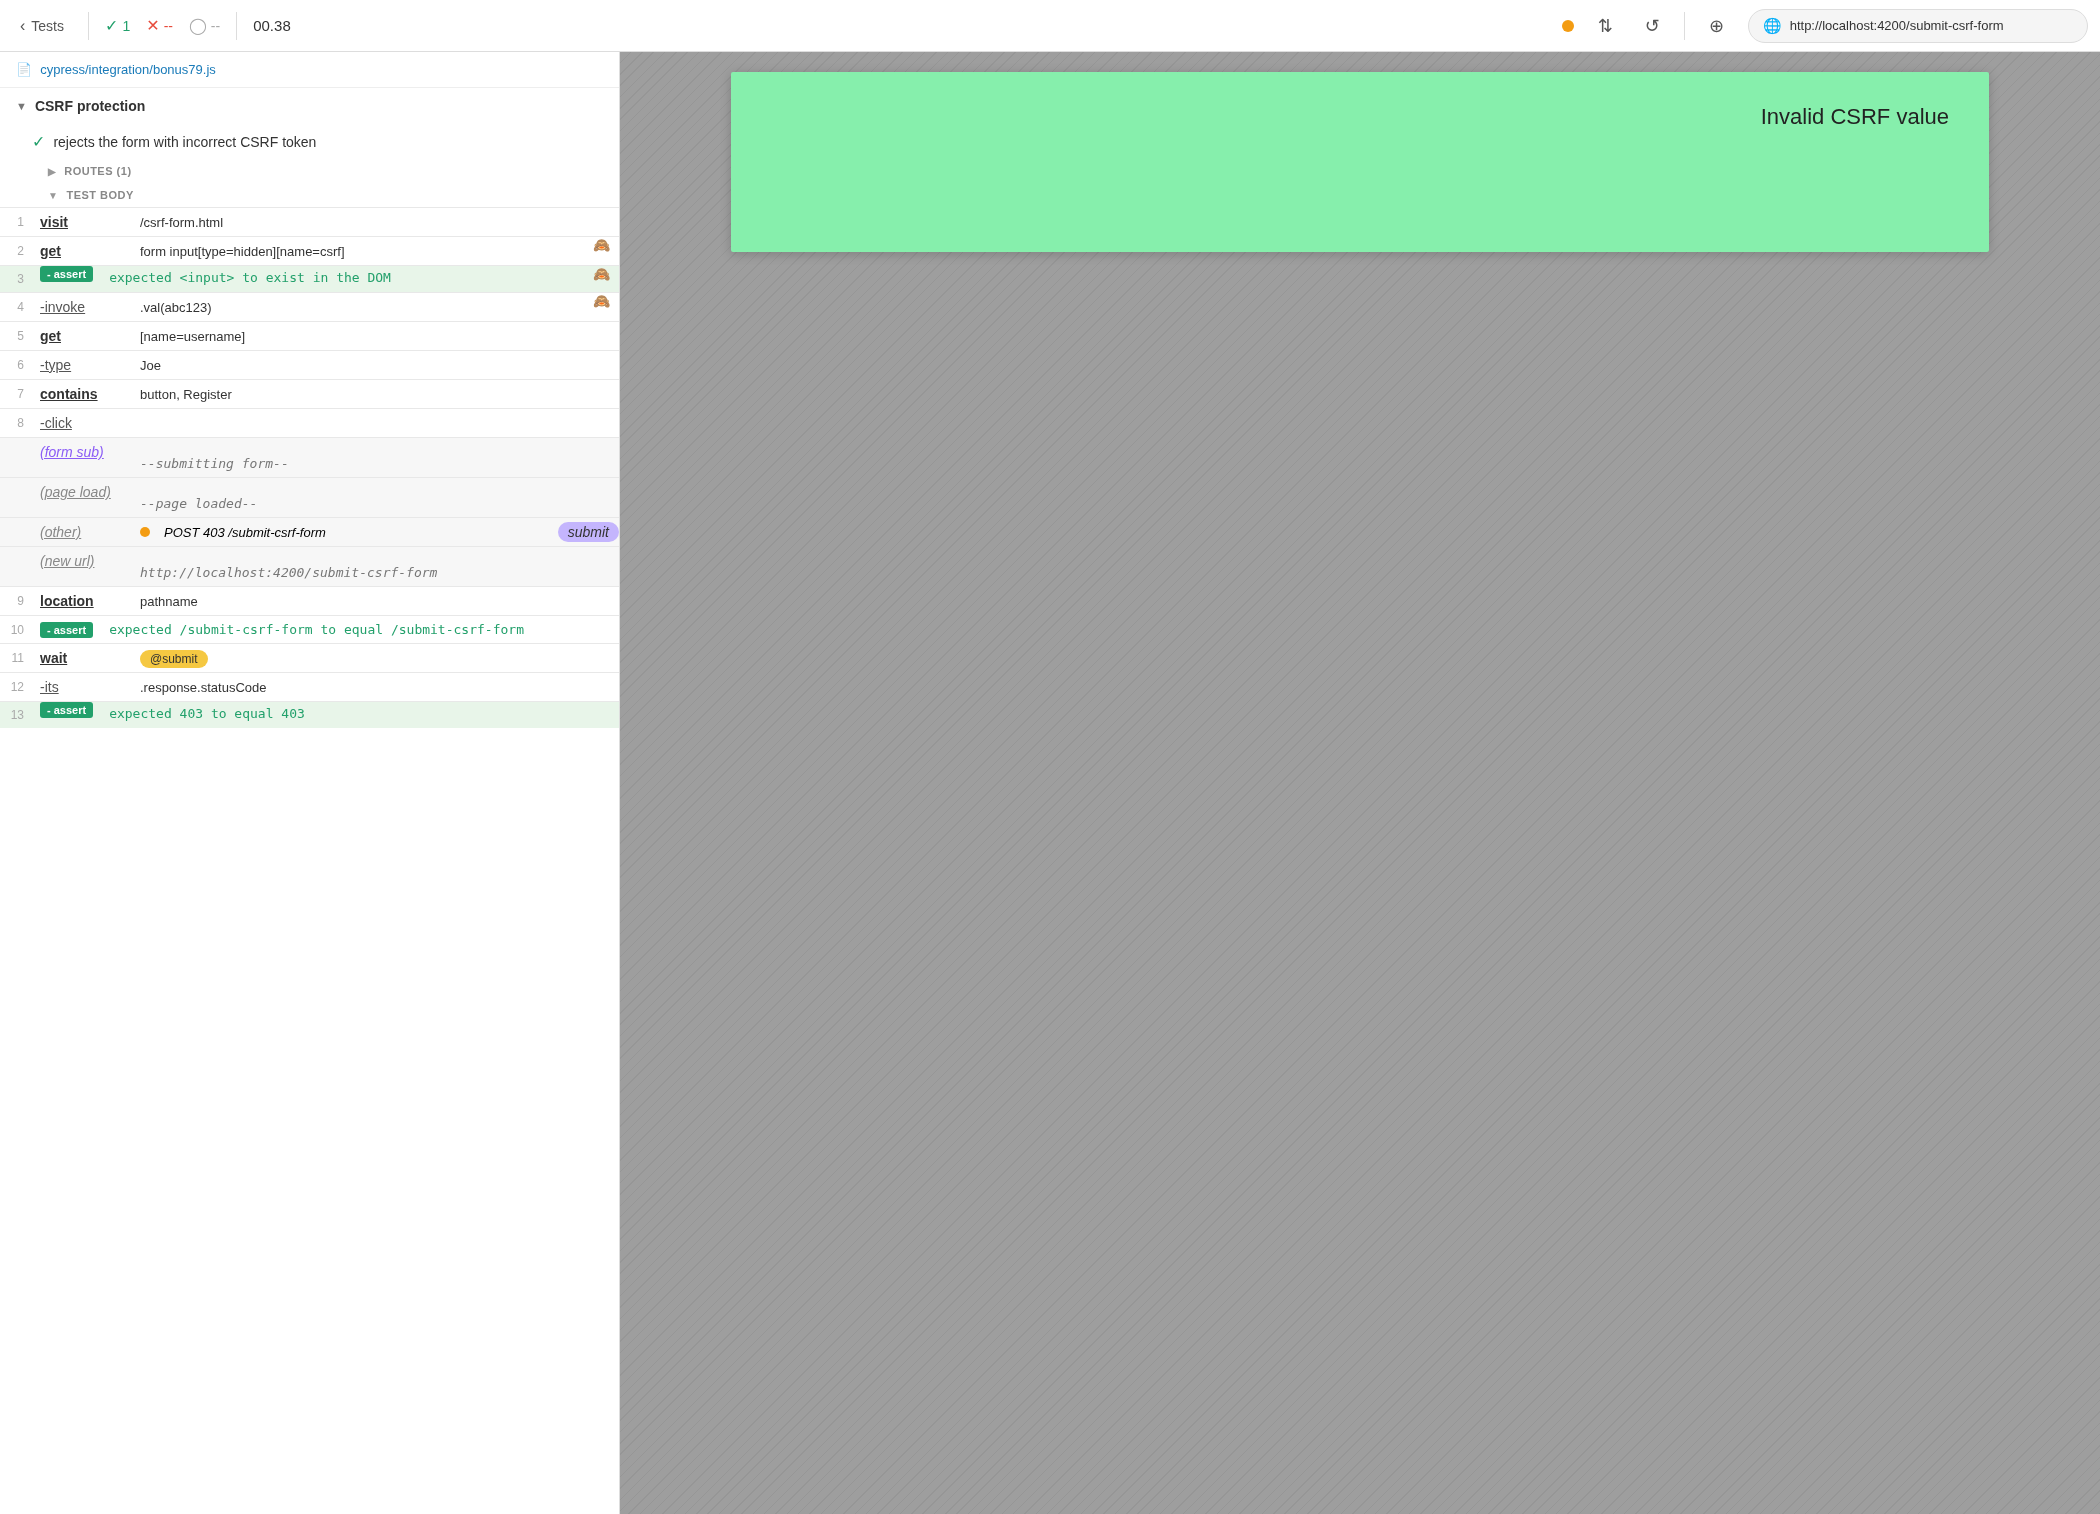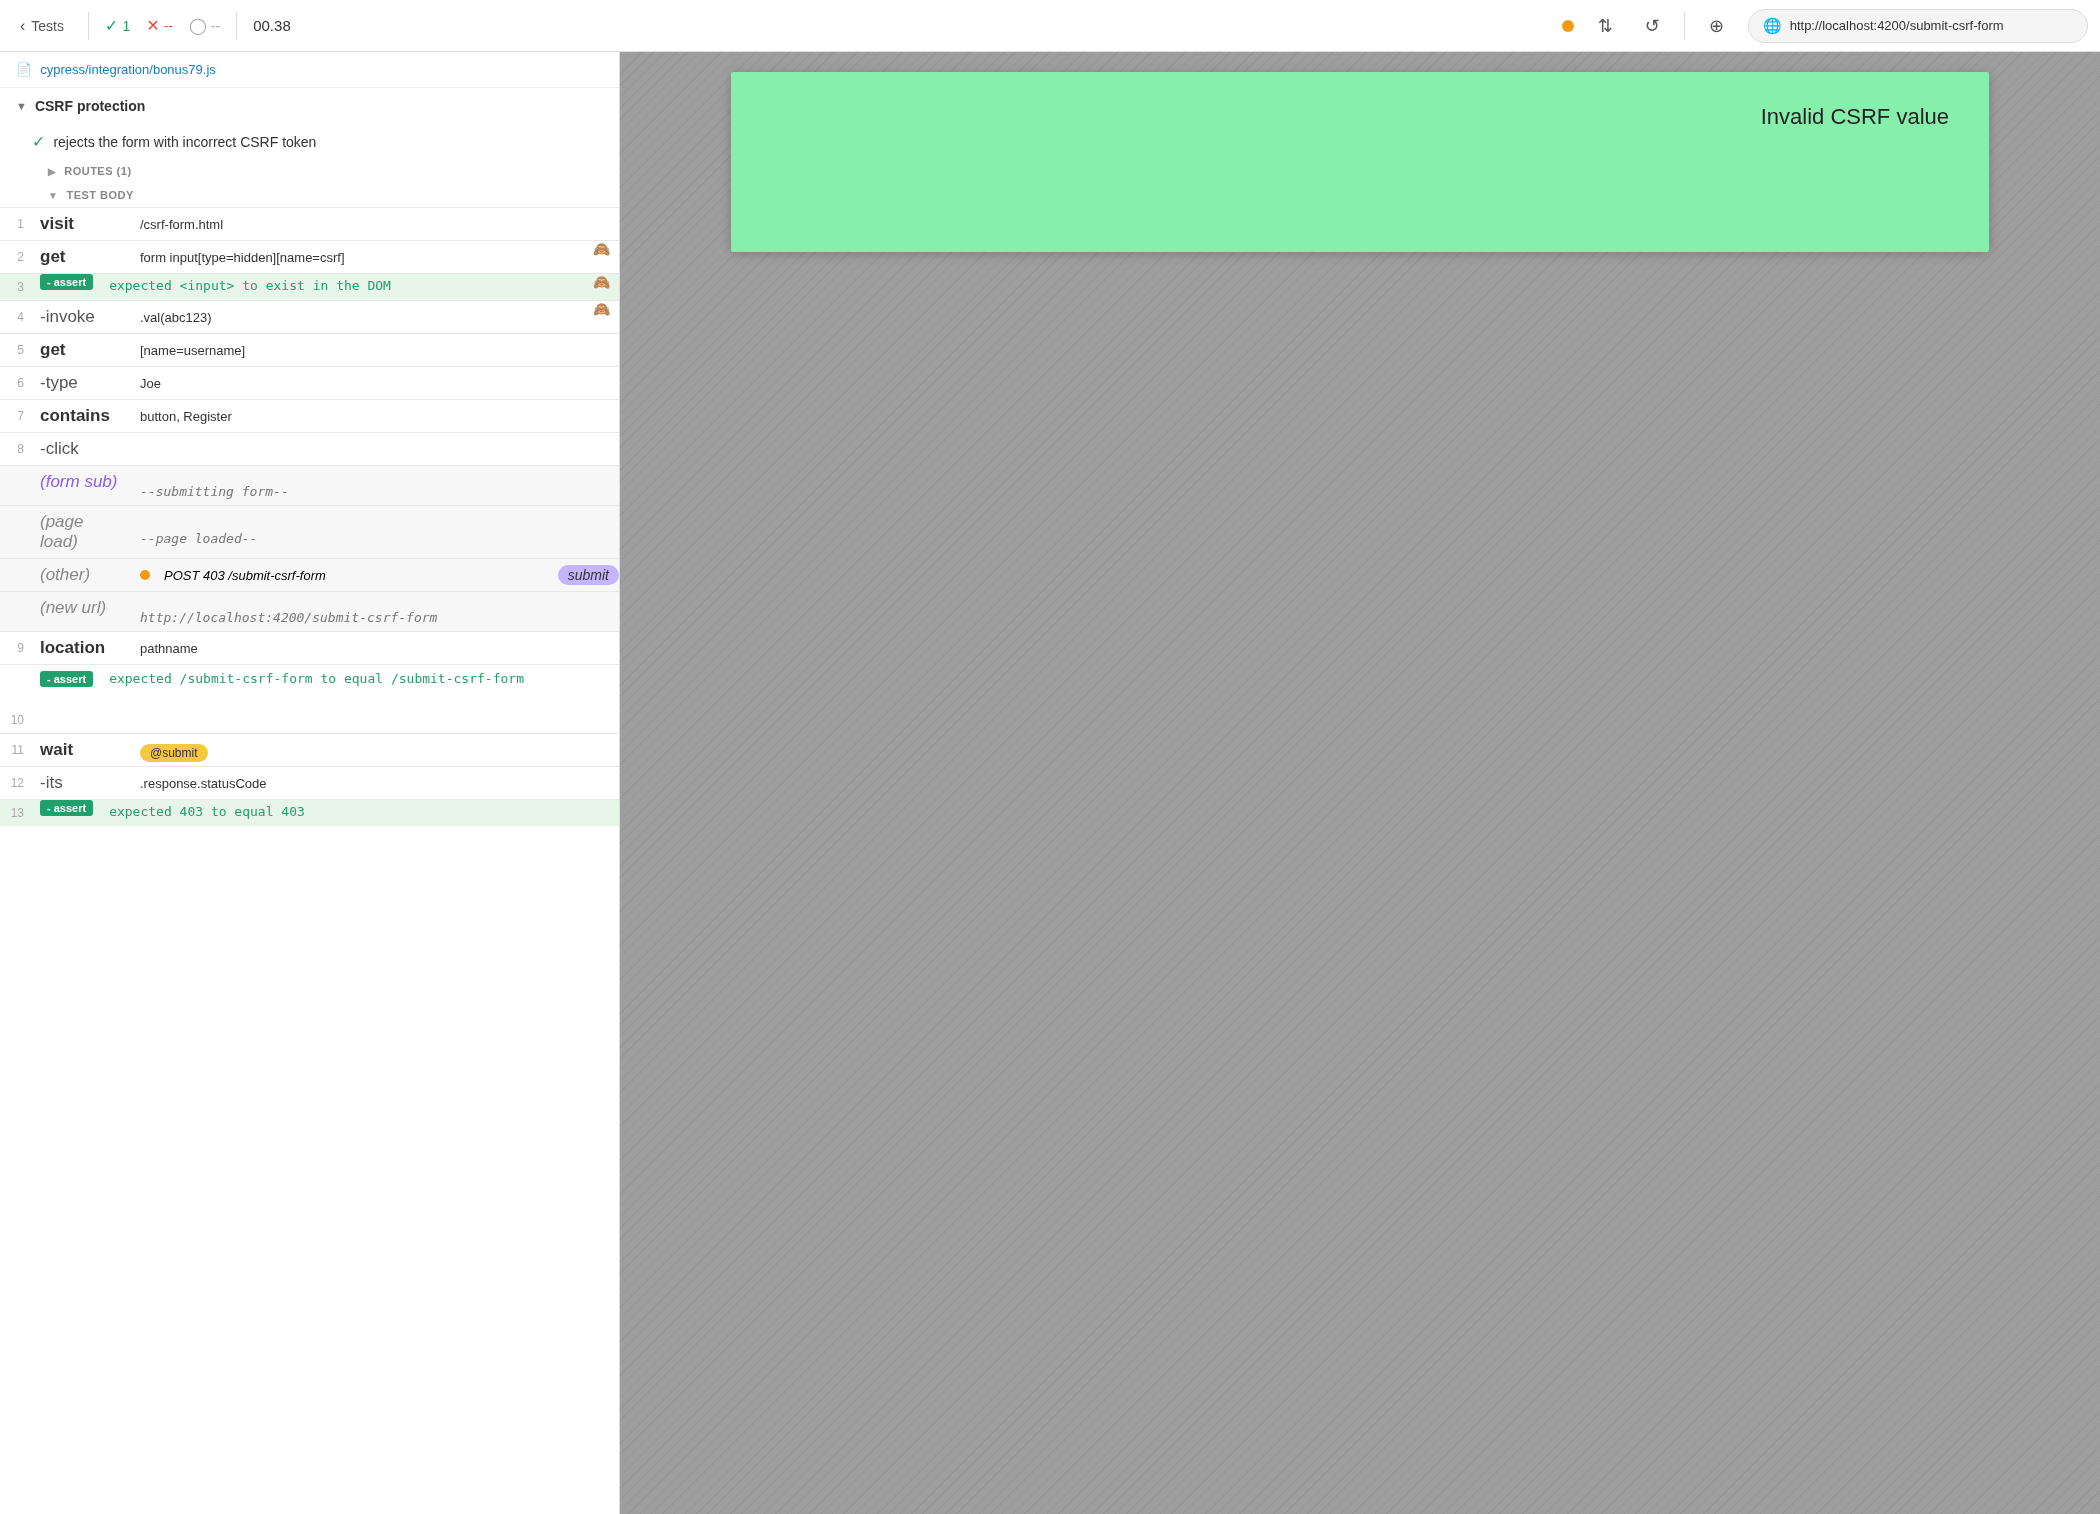--- a/index.html
+++ b/index.html
@@ -99,21 +99,21 @@
         transparent 1px, transparent 8px
       );
       z-index: 0;
     }
     .preview-card { position: relative; z-index: 1; }
     .badge-cell { flex-shrink: 0; padding: 0 8px; }
     .badge { background: #22a06b; color: #fff; border-radius: 3px; padding: 2px 7px; font-size: 11px; font-weight: 700; }
     .detail-cell { flex: 1; padding: 4px 8px; font-family: monospace; font-size: 13px; color: #22a06b; }
     .eye-off { color: #bbb; font-size: 14px; padding: 0 8px; }
 
-    .cmd-name-cell { width: 100px; padding: 6px 8px; flex-shrink: 0; font-size: 17px; }
+    .cmd-name-cell { width: 100px; padding: 6px 8px; flex-shrink: 0; font-size: 14px; text-decoration: underline; }
     .cmd-name-cell.bold { font-weight: 600; color: #333; }
     .cmd-name-cell.dim { color: #555; }
   </style>
 </head>
 <body>
 
 <div class="toolbar">
   <button class="toolbar-btn">
     <span class="chevron-left">‹</span>
     <span>Tests</span>
@@ -259,21 +259,21 @@
         <span class="cmd-detail italic">http://localhost:4200/submit-csrf-form</span>
       </div>
 
       <div class="cmd-row">
         <span class="cmd-num">9</span>
         <span class="cmd-name-cell bold">location</span>
         <span class="cmd-detail">pathname</span>
       </div>
 
       <div class="cmd-row" style="align-items:flex-start;">
-        <span class="cmd-num" style="padding-top:6px;margin-top:42px;">10</span>
+        <span class="cmd-num" style="padding-top:6px;">10</span>
         <span class="badge-cell" style="padding-top:6px;">
           <span class="badge">- assert</span>
         </span>
         <span style="flex:1;padding:6px 8px;font-family:monospace;font-size:13px;color:#22a06b;white-space:normal;">
           expected /submit-csrf-form to equal /submit-csrf-form
         </span>
       </div>
 
       <div class="cmd-row" style="align-items:flex-end;">
         <span class="cmd-num">11</span>

